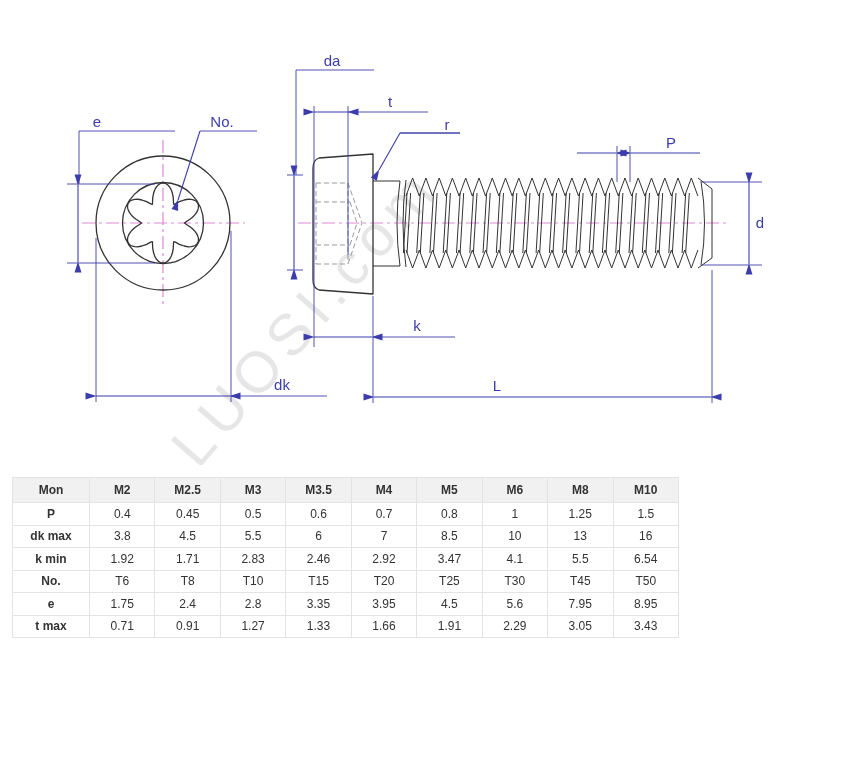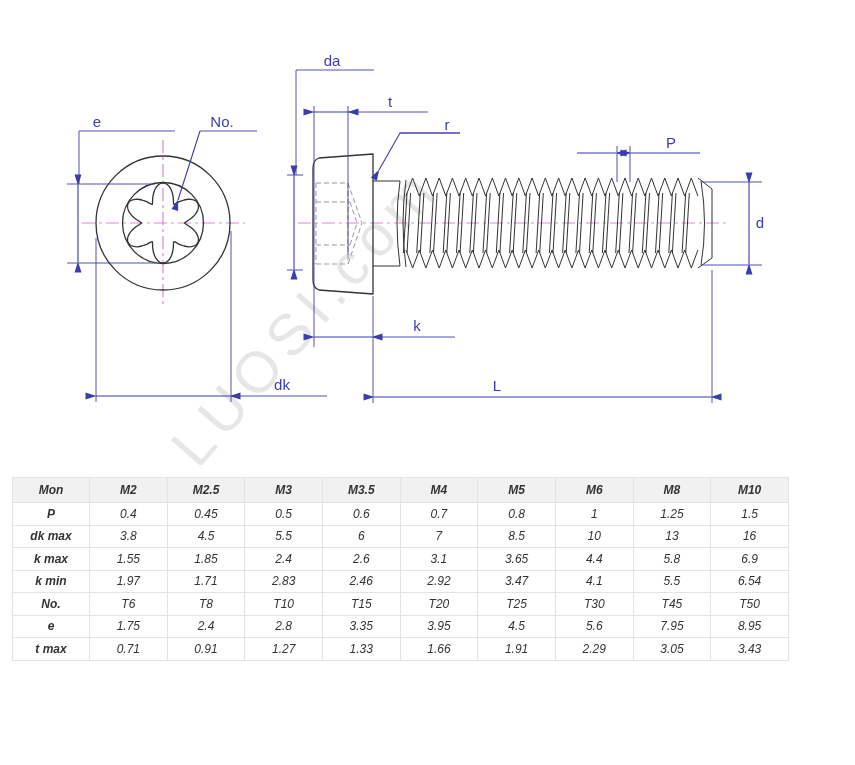--- a/index.html
+++ b/index.html
@@ -7,21 +7,21 @@
   #drawing{position:absolute;left:0;top:0;}
   .dimlbl{fill:#3c3cac;font-size:15px;font-family:"Liberation Sans",sans-serif;}
   .dim{stroke:#3c3cac;stroke-width:1.1;fill:none;}
   .ext{stroke:#3c3cac;stroke-width:0.9;fill:none;}
   .geo{stroke:#333;stroke-width:1.3;fill:none;stroke-linejoin:round;}
   .geothin{stroke:#333;stroke-width:1;fill:none;}
   .hid{stroke:#999;stroke-width:1;fill:none;stroke-dasharray:5 3;}
   .cl{stroke:#dd8ad8;stroke-width:1.2;fill:none;stroke-dasharray:13 4 3 4;}
   .wm{fill:#cfcfcf;opacity:0.5;font-size:58px;letter-spacing:8px;font-family:"Liberation Sans",sans-serif;}
   #spec-table-wrap{position:absolute;left:12px;top:477px;width:831px;}
-  table{border-collapse:collapse;width:777px;table-layout:fixed;font-size:12px;color:#333;font-style:italic;}
+  table{border-collapse:collapse;width:667px;table-layout:fixed;font-size:12px;color:#333;}
   th,td{border:1px solid #e3e3e3;text-align:center;padding:0;height:21.5px;font-weight:400;}
   thead th{background:#f1f1f1;font-weight:700;height:24px;}
   tbody th{font-weight:700;background:#fff;}
 </style>
 </head>
 <body>
 
 <svg id="drawing" width="855" height="465" viewBox="0 0 855 465">
   <defs>
     <marker id="ar" orient="auto-start-reverse" markerUnits="userSpaceOnUse" markerWidth="14" markerHeight="10" refX="0.5" refY="0" viewBox="-1 -5 14 10">
@@ -138,34 +138,22 @@
           <td>4.5</td>
           <td>5.5</td>
           <td>6</td>
           <td>7</td>
           <td>8.5</td>
           <td>10</td>
           <td>13</td>
           <td>16</td>
         </tr>
         <tr>
-          <th>k max</th>
-          <td>1.55</td>
-          <td>1.85</td>
-          <td>2.4</td>
-          <td>2.6</td>
-          <td>3.1</td>
-          <td>3.65</td>
-          <td>4.4</td>
-          <td>5.8</td>
-          <td>6.9</td>
-        </tr>
-        <tr>
           <th>k min</th>
-          <td>1.97</td>
+          <td>1.92</td>
           <td>1.71</td>
           <td>2.83</td>
           <td>2.46</td>
           <td>2.92</td>
           <td>3.47</td>
           <td>4.1</td>
           <td>5.5</td>
           <td>6.54</td>
         </tr>
         <tr>

